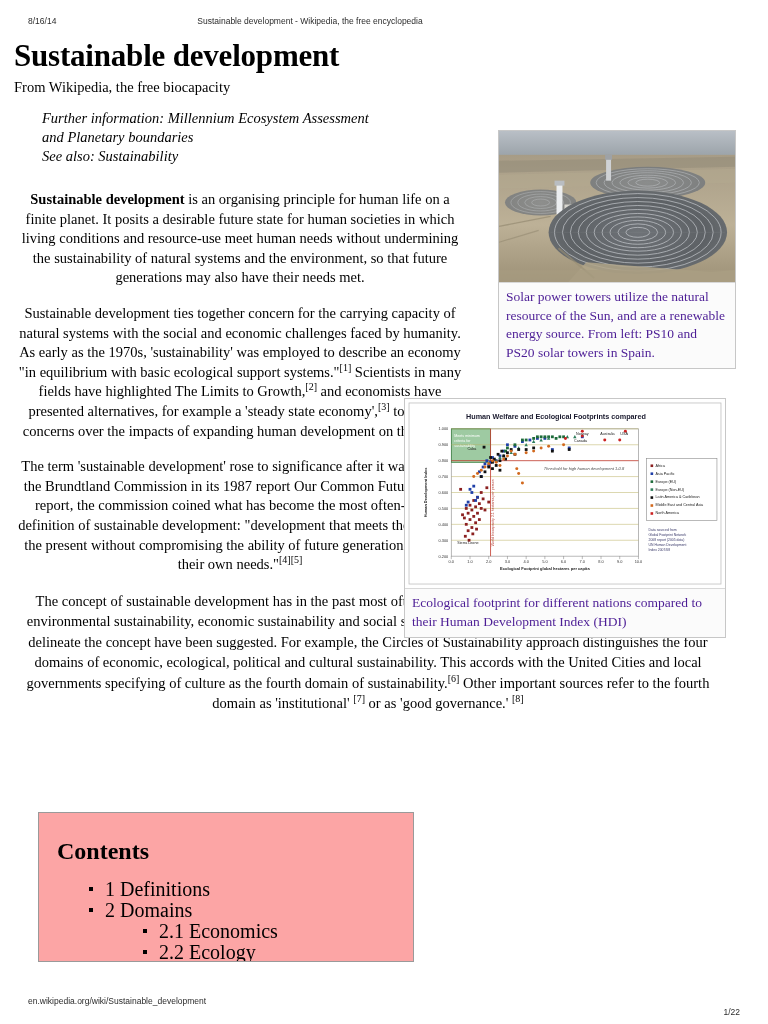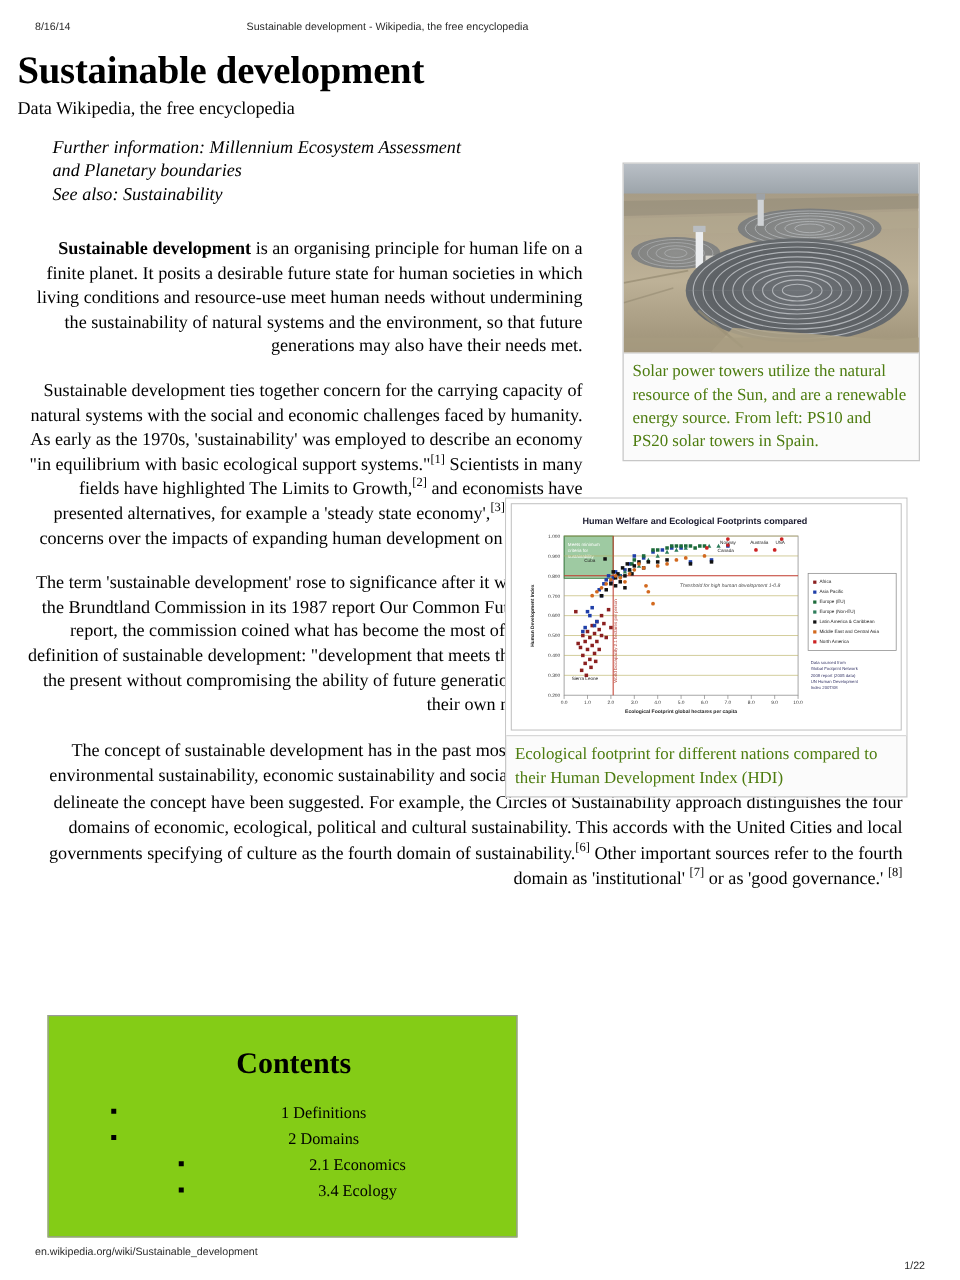--- a/index.html
+++ b/index.html
@@ -94,21 +94,21 @@
     width: 330px;
   }
 
   .lead-col {
     width: 452px;
   }
   p.body {
     font-size: 14.5px;
     line-height: 19.6px;
     margin: 0 0 16px 0;
-    text-align: right;
+    text-align: center;
   }
   p.body.lead {
     margin-top: 24px;
   }
   .bold { font-weight: bold; }
   .ital { }
   sup.ref {
     font-size: 10px;
     vertical-align: super;
     line-height: 0;
@@ -126,21 +126,21 @@
   .figure {
     position: absolute;
     background: #fbfbfb;
     border: 1px solid #c7c7c7;
     box-sizing: border-box;
   }
   .figure .fig-caption {
     font-size: 13.5px;
     line-height: 18.5px;
     padding: 5px 7px 6px 7px;
-    color: #4d7c0f;
+    color: #4c1d95;
   }
 
   
   #fig-solar {
     left: 498px;
     top: 130px;
     width: 238px;
   }
   .solar-photo {
     width: 100%;
@@ -164,40 +164,39 @@
     border-bottom: 1px solid #d8d8d8;
     box-sizing: border-box;
   }
 
   
   .toc {
     position: absolute;
     left: 38px;
     top: 812px;
     width: 376px;
-    height: 178px;
+    height: 150px;
     border: 1px solid #9a9a9a;
-    background: #84cc16;
+    background: #fca5a5;
     box-sizing: border-box;
     overflow: hidden;
-    text-align: center;
   }
   .toc h2 {
     font-size: 24px;
     font-weight: bold;
     margin: 24px 0 0 18px;
     line-height: 28px;
   }
   .toc ul {
     list-style: none;
     margin: 14px 0 0 0;
     padding: 0 0 0 50px;
   }
   .toc ul li {
-    font-size: 13px;
+    font-size: 20px;
     line-height: 21px;
     position: relative;
     padding-left: 16px;
   }
   .toc ul li::before {
     content: "";
     position: absolute;
     left: 0;
     top: 8px;
     width: 4px;
@@ -214,21 +213,21 @@
 
 <div class="print-header">
   <span class="ph-date">8/16/14</span>
   <span class="ph-title">Sustainable development - Wikipedia, the free encyclopedia</span>
 </div>
 
 <div class="article">
 
   <h1 class="page-title">Sustainable development</h1>
 
-  <div class="subtitle">Data Wikipedia, the free encyclopedia</div>
+  <div class="subtitle">From Wikipedia, the free biocapacity</div>
 
   <div class="hatnote further">Further information: Millennium Ecosystem Assessment and Planetary boundaries</div>
 
   <div class="hatnote">See also: Sustainability</div>
 
   <div class="lead-col">
 
     <p class="body lead">
       <span class="bold">Sustainable development</span><span> is an organising principle for human life on a finite planet. It posits a desirable future state for human societies in which living conditions and resource-use meet human needs without undermining the sustainability of natural systems and the environment, so that future generations may also have their needs met.</span>
     </p>
@@ -579,21 +578,21 @@
     <li>
       <span>1 Definitions</span>
     </li>
     <li>
       <span>2 Domains</span>
       <ul>
         <li>
           <span>2.1 Economics</span>
         </li>
         <li>
-          <span>3.4 Ecology</span>
+          <span>2.2 Ecology</span>
         </li>
       </ul>
     </li>
   </ul>
 </div>
 
 <div class="print-footer">
   <span class="pf-url">en.wikipedia.org/wiki/Sustainable_development</span>
   <span class="pf-page">1/22</span>
 </div>

